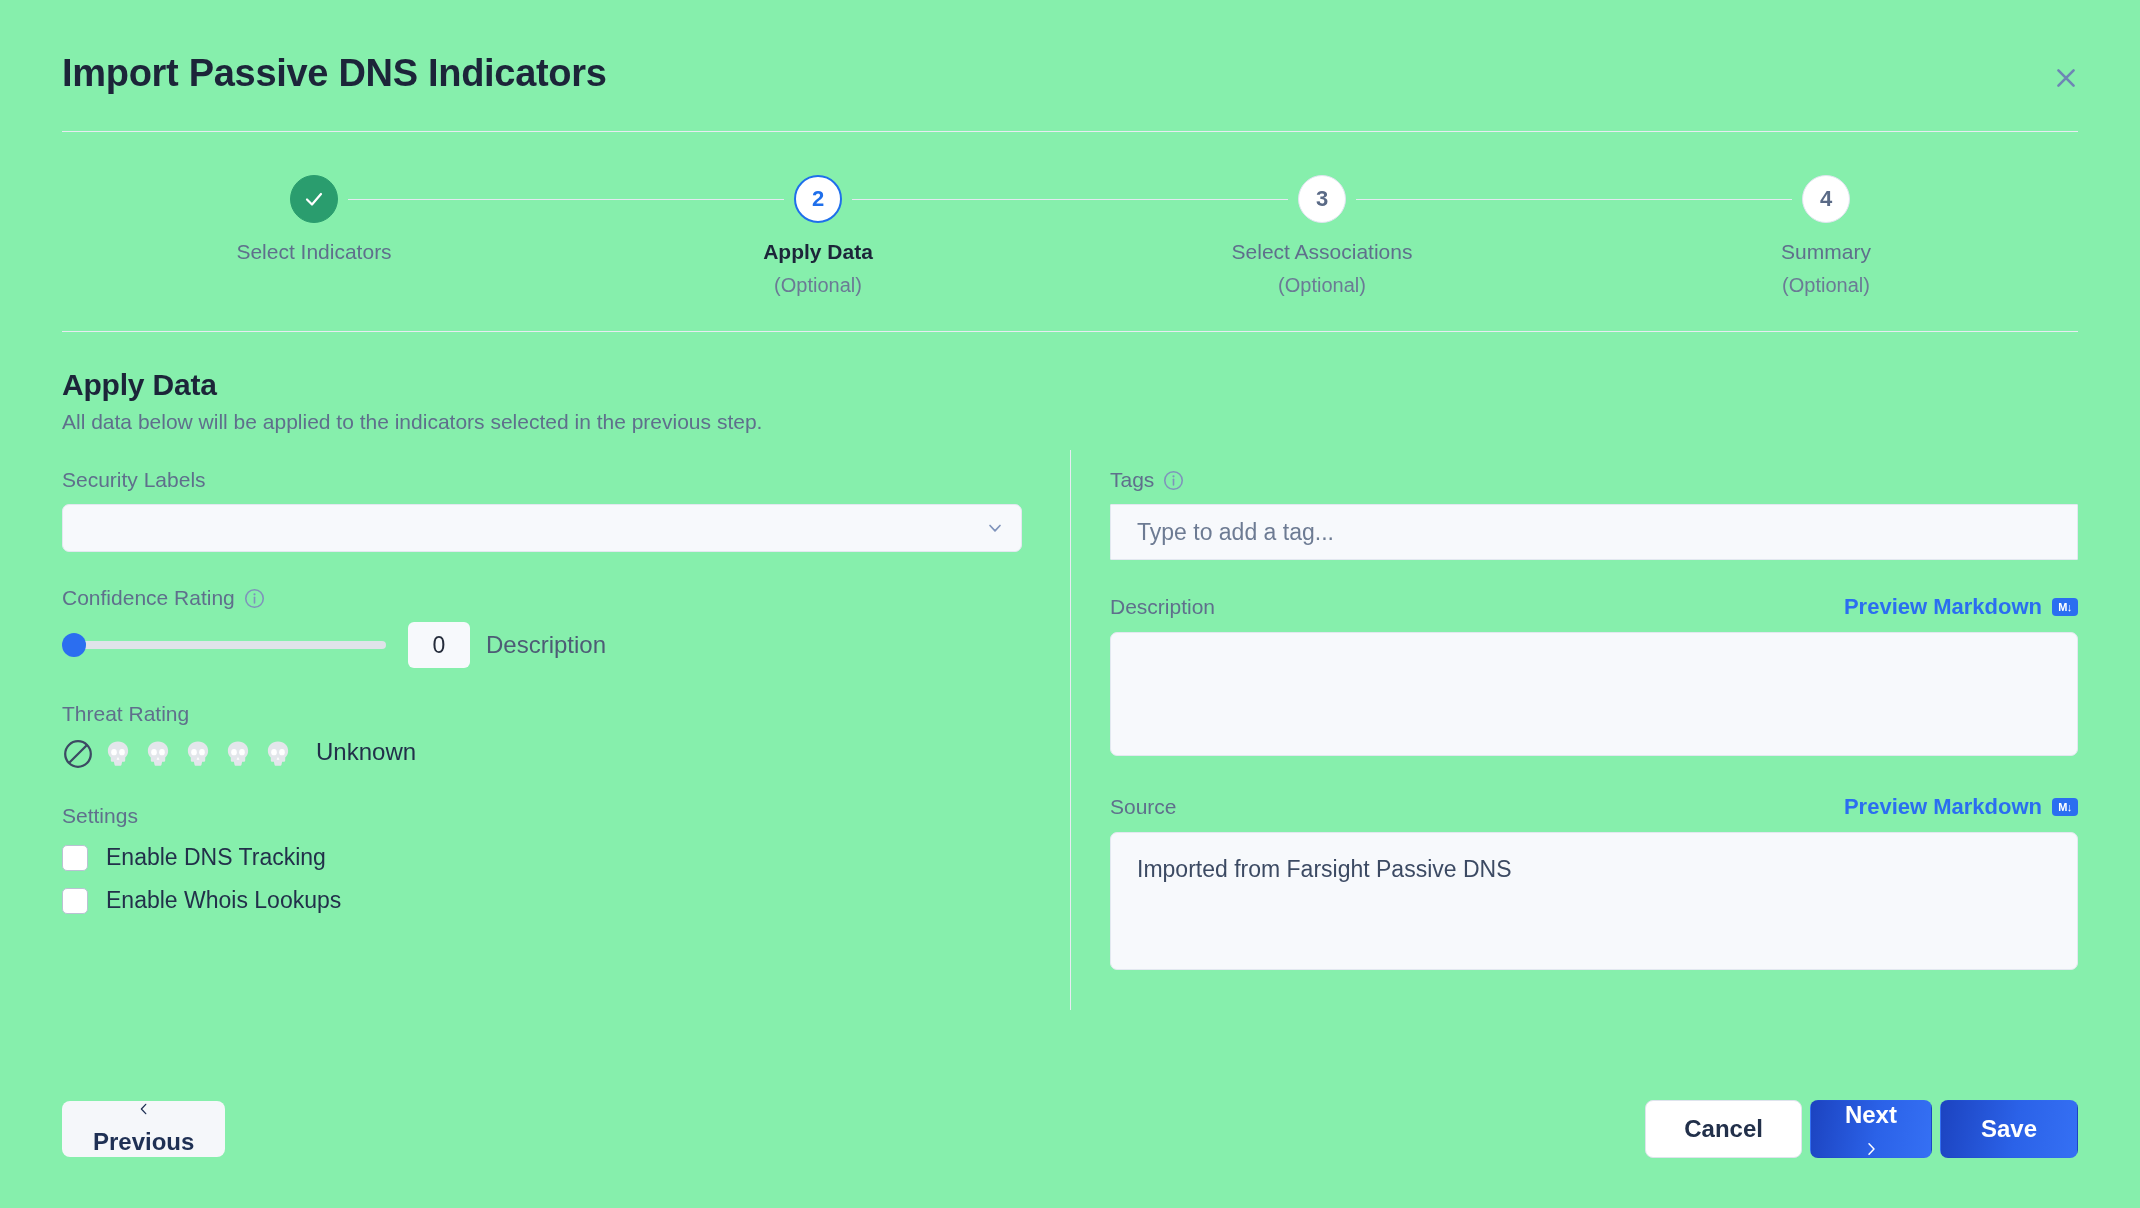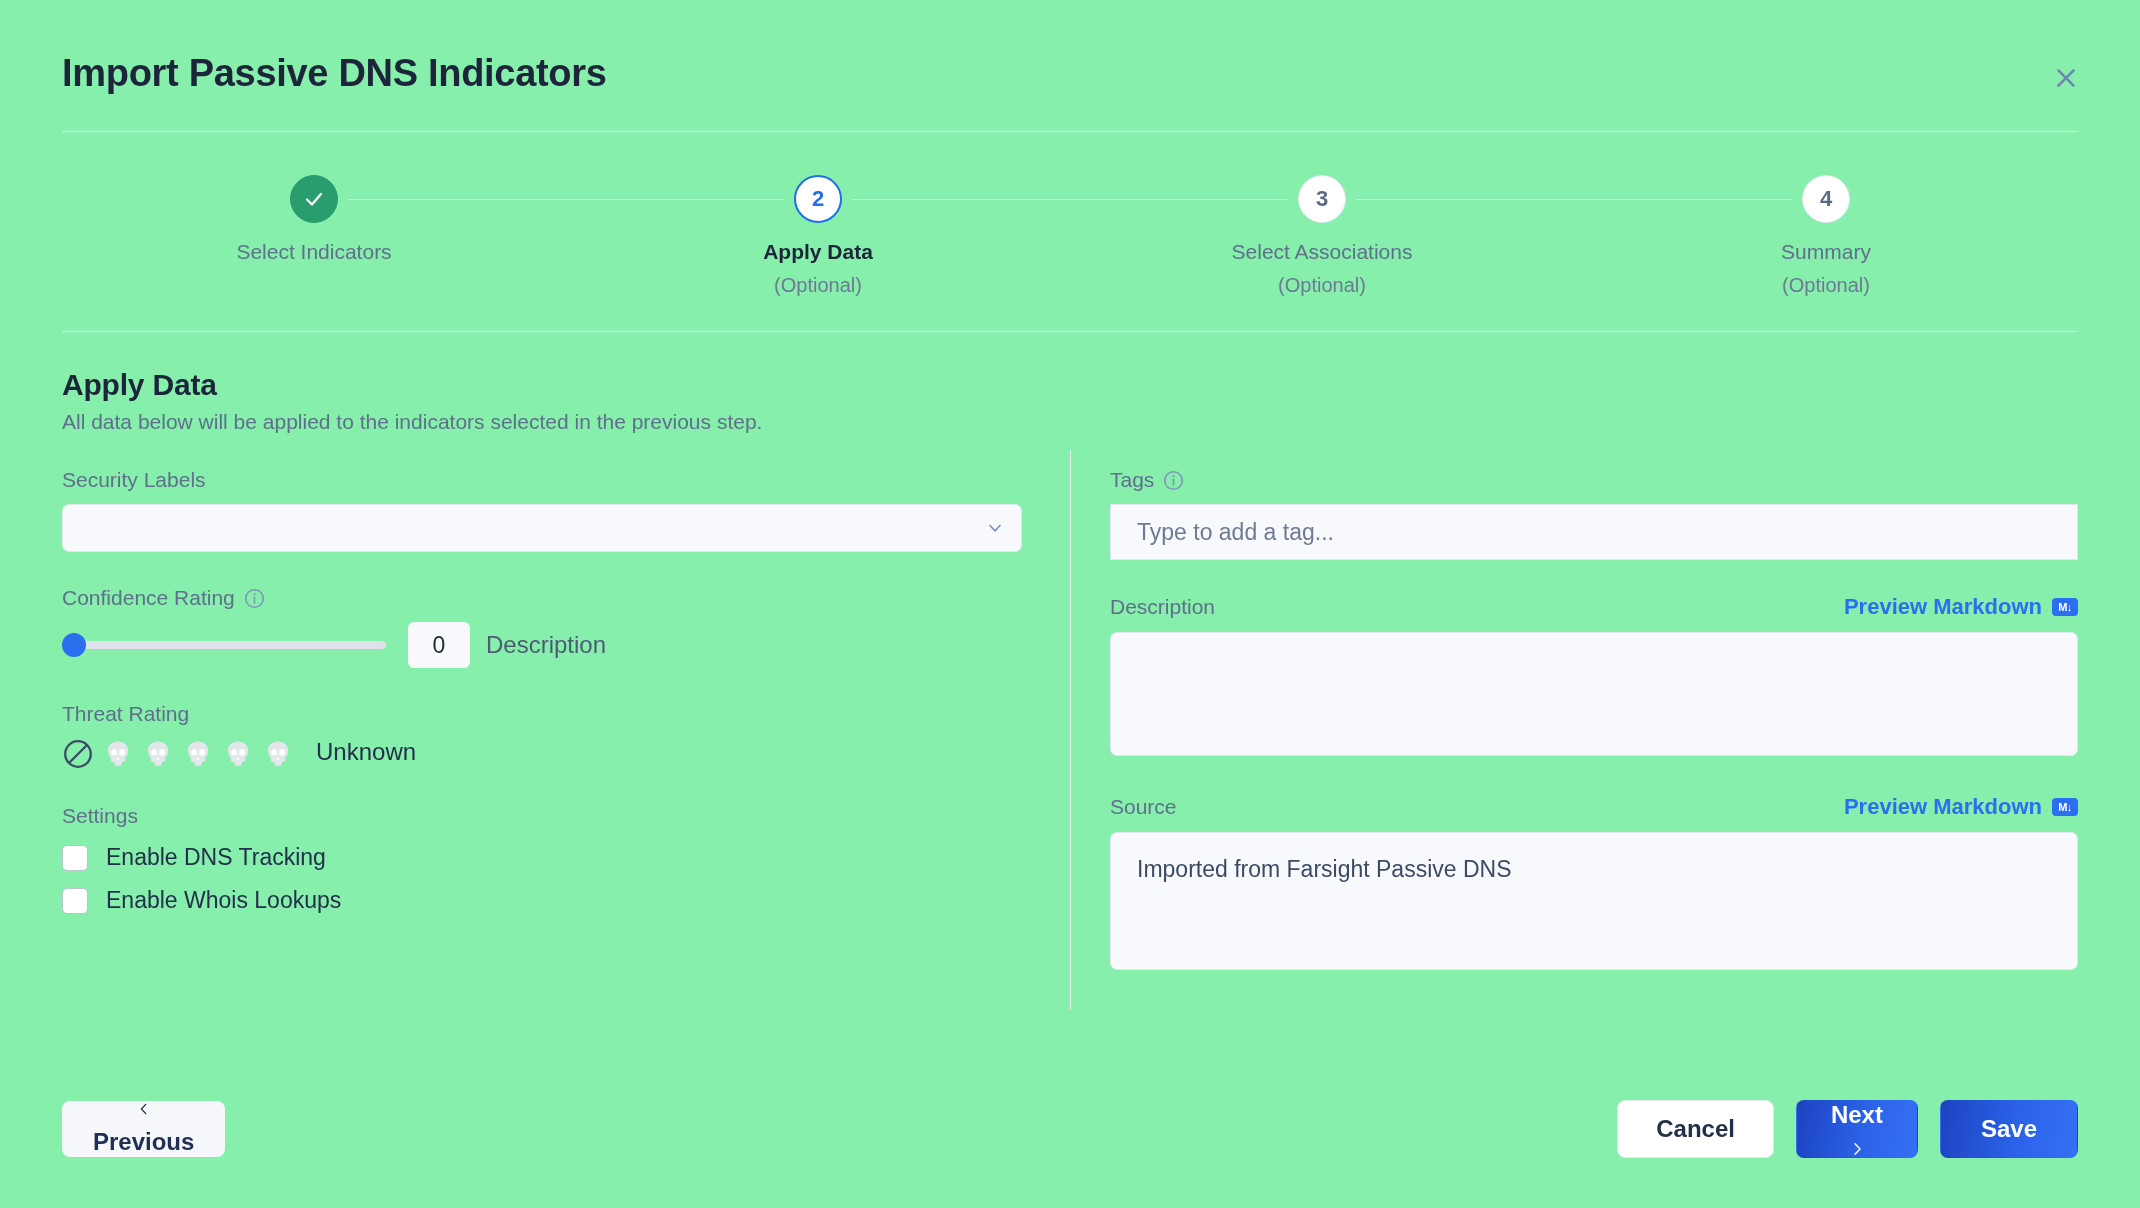--- a/index.html
+++ b/index.html
@@ -150,21 +150,21 @@
     display: inline-flex; align-items: center; justify-content: center; gap: 12px;
     font-family: "Liberation Sans", sans-serif; border: 1px solid transparent; flex-direction: column;
   }
   .btn-prev { height: 56px; padding: 0 30px; background: #f5f7fa; color: #1f3054; }
   .btn-cancel { height: 58px; padding: 0 38px; background: #fff; color: #22304a; border: 1px solid #dfe4ed; }
   .btn-primary {
     height: 58px; padding: 0 34px; color: #fff;
     background: linear-gradient(100deg, #1c43c0 0%, #2b62e8 55%, #3570f4 100%);
   }
   .btn-save { padding: 0 40px; }
-  .footer-right { display: flex; align-items: flex-end; gap: 22px; }
+  .footer-right { display: flex; align-items: flex-end; gap: 8px; }
   .caret { width: 16px; height: 16px; }
 </style>
 </head>
 <body>
 
 <div class="modal">
 
   <div class="header">
     <h1 class="modal-title">Import Passive DNS Indicators</h1>
     <button class="close-btn">

